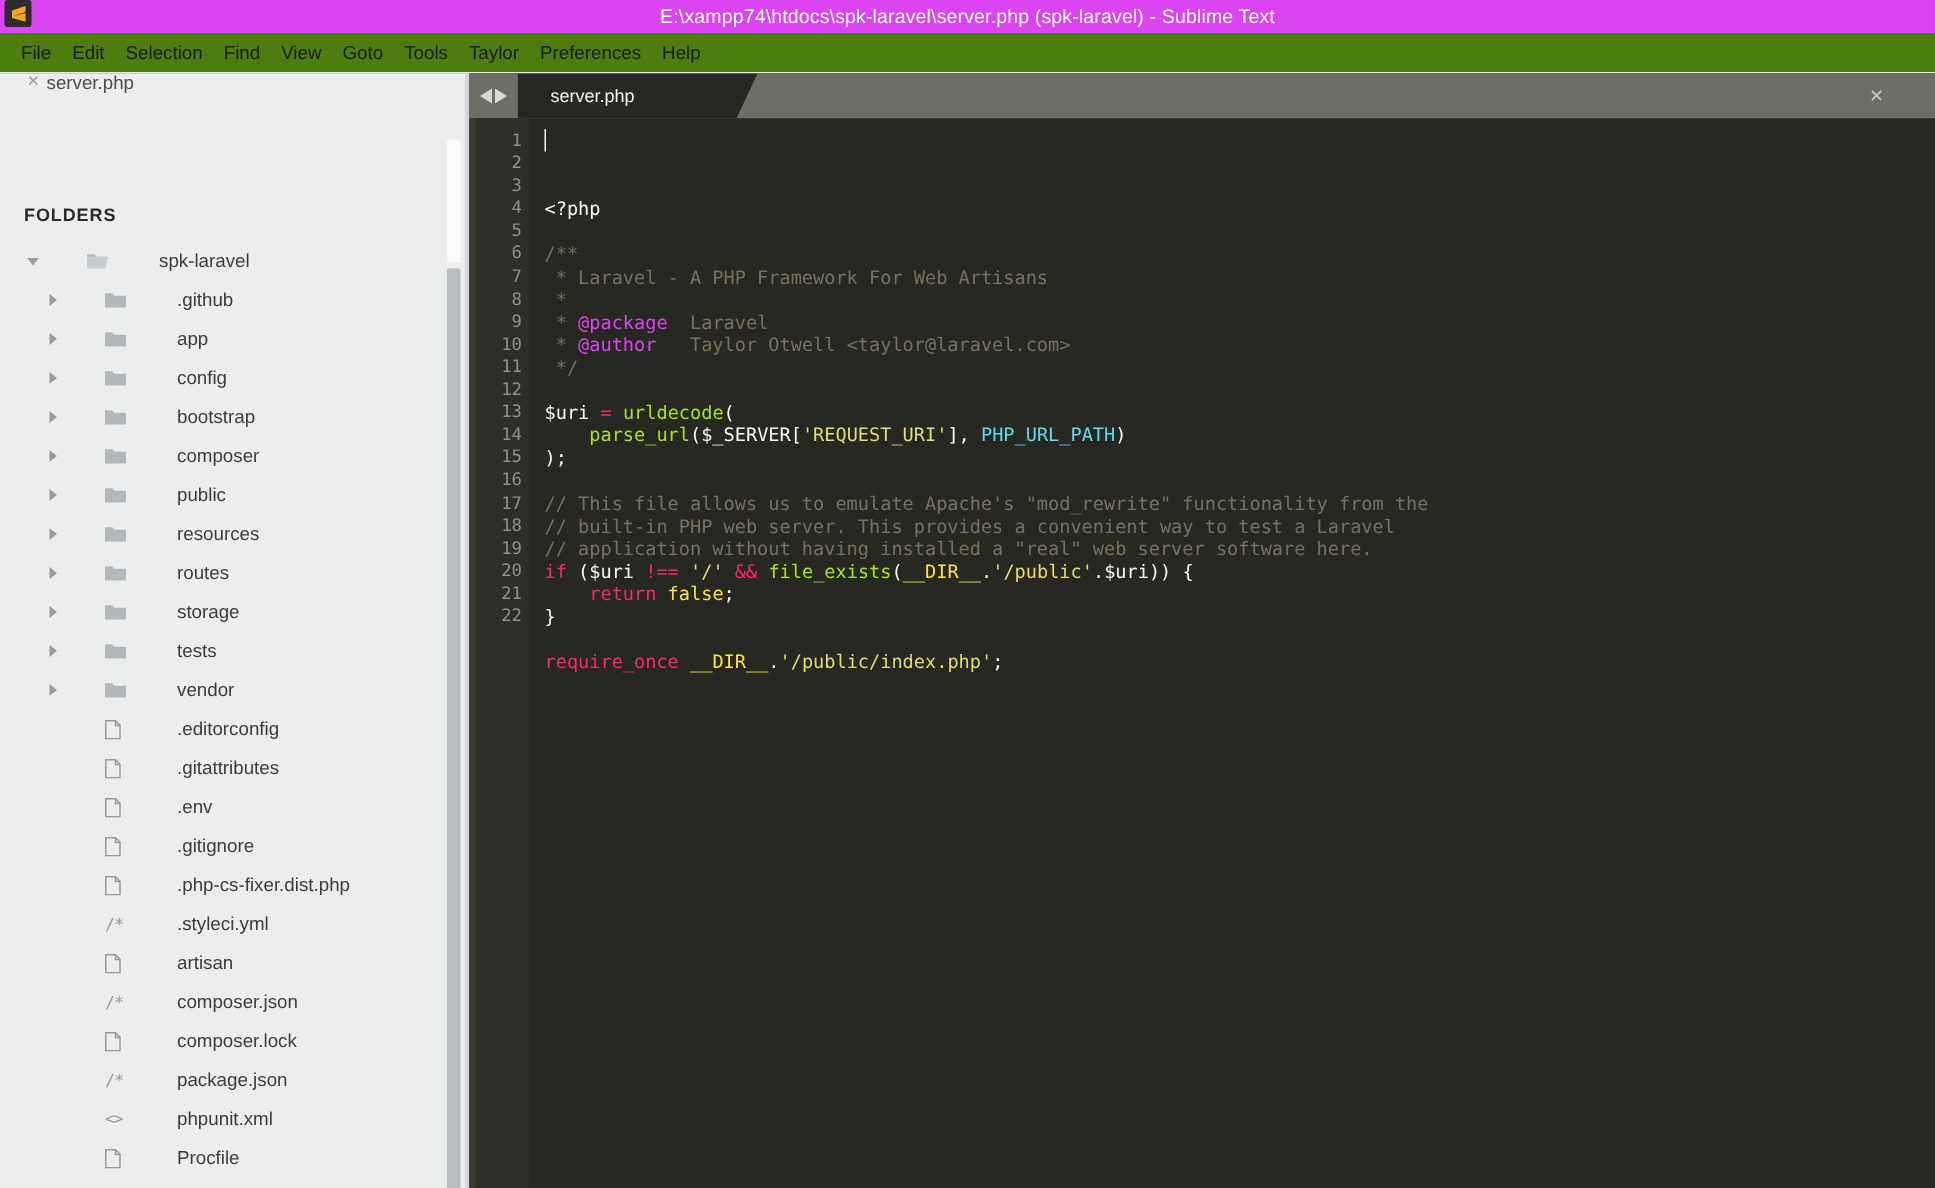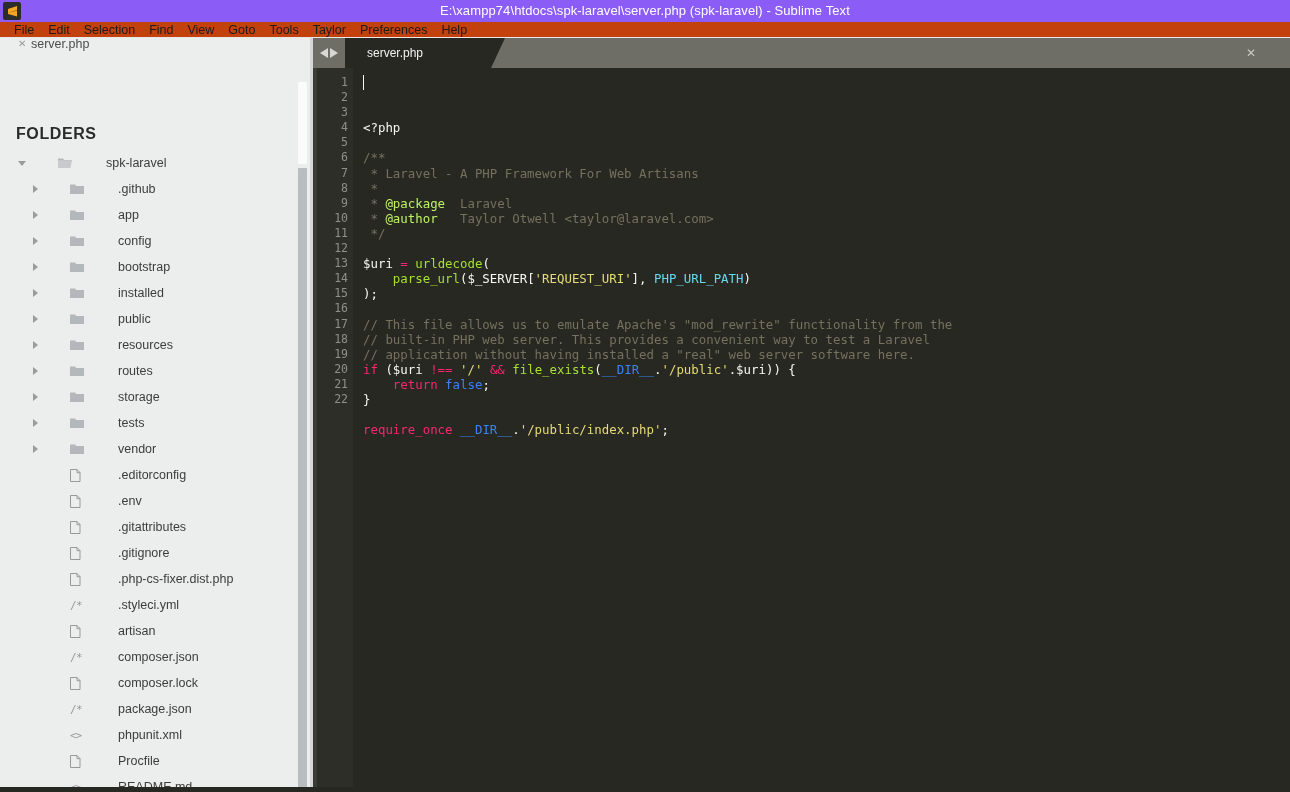--- a/index.html
+++ b/index.html
@@ -7,44 +7,44 @@
   html, body {
     width: 1290px; height: 792px;
     overflow: hidden;
     font-family: "Liberation Sans", sans-serif;
     background: #272822;
   }
 
   
   #titlebar {
     height: 22px; width: 100%;
-    background: #8b5cf6;
-    display: flex; align-items: center;
+    background: #d946ef;
+    display: flex; 
     position: relative;
   }
   #app-icon {
     width: 18px; height: 18px; margin-left: 3px;
     background: #2c2c2c;
     border-radius: 2px;
     display: flex; align-items: center; justify-content: center;
     flex: none;
   }
   #app-icon svg { display:block; }
   #title-text {
     position: absolute; left: 0; right: 0;
     text-align: center;
     font-size: 13px; color: #ffffff;
     line-height: 22px;
     letter-spacing: 0.1px;
   }
 
   
   #menubar {
-    height: 16px; width: 100%;
-    background: #c2410c;
+    height: 27px; width: 100%;
+    background: #4d7c0f;
     display: flex; align-items: center;
     padding-left: 7px;
     border-bottom: 1px solid #e9e9e9;
   }
   .menu-item {
     font-size: 12.5px; color: #1b1b1b;
     padding: 0 7px; line-height: 20px;
     cursor: default; white-space: nowrap;
   }
 
@@ -79,21 +79,21 @@
   .close-x {
     font-size: 10px; color: #9a9a9a;
     width: 13px; line-height: 10px;
   }
   .open-file-name {
     font-size: 12.5px; color: #4c4c4c;
   }
 
   #folders-heading {
     position: absolute; top: 87px; left: 16px;
-    font-size: 16px; font-weight: bold;
+    font-size: 12px; font-weight: bold;
     color: #2a2a2a; letter-spacing: 0.6px;
   }
 
   #tree {
     position: absolute; top: 112px; left: 0; right: 0;
   }
   .tree-row {
     height: 26px;
     display: flex; align-items: center;
     cursor: default;
@@ -230,23 +230,23 @@
     overflow: hidden;
   }
   .cline { height: 15.1px; }
   
   .t-com  { color: #75715e; }
   .t-kw   { color: #f92672; }
   .t-op   { color: #f92672; }
   .t-fn   { color: #a6e22e; }
   .t-var  { color: #f8f8f2; }
   .t-str  { color: #e6db74; }
-  .t-const{ color: #3b82f6; }
+  .t-const{ color: #fde047; }
   .t-cyan { color: #66d9ef; }
-  .t-annot{ color: #bef264; }
+  .t-annot{ color: #d946ef; }
   .t-white{ color: #f8f8f2; text-align: center; }
   
   #caret {
     position: absolute;
     left: 50px; top: 7px;
     width: 1px; height: 15px;
     background: #f8f8f0;
   }
 </style>
 </head>
@@ -336,21 +336,21 @@
           </span>
         <span class="tree-label">bootstrap</span>
       </div>
       <div class="tree-row lvl1">
         <span class="arrow closed"></span>
         <span class="ico">
             <svg width="14" height="12" viewBox="0 0 14 12">
               <path d="M0 1.5h5l1.2 1.6H14V11H0z" fill="#b5b8ba"></path>
             </svg>
           </span>
-        <span class="tree-label">installed</span>
+        <span class="tree-label">composer</span>
       </div>
       <div class="tree-row lvl1">
         <span class="arrow closed"></span>
         <span class="ico">
             <svg width="14" height="12" viewBox="0 0 14 12">
               <path d="M0 1.5h5l1.2 1.6H14V11H0z" fill="#b5b8ba"></path>
             </svg>
           </span>
         <span class="tree-label">public</span>
       </div>
@@ -411,31 +411,31 @@
         <span class="tree-label">.editorconfig</span>
       </div>
       <div class="tree-row lvl1">
         <span class="arrow none"></span>
         <span class="ico">
             <svg width="11" height="13" viewBox="0 0 11 13">
               <path d="M0.5 0.5h6.5l3 3v9h-9.5z" fill="none" stroke="#98999a" stroke-width="1"></path>
               <path d="M7 0.6v3.1h3.1" fill="none" stroke="#98999a" stroke-width="1"></path>
             </svg>
           </span>
+        <span class="tree-label">.gitattributes</span>
+      </div>
+      <div class="tree-row lvl1">
+        <span class="arrow none"></span>
+        <span class="ico">
+            <svg width="11" height="13" viewBox="0 0 11 13">
+              <path d="M0.5 0.5h6.5l3 3v9h-9.5z" fill="none" stroke="#98999a" stroke-width="1"></path>
+              <path d="M7 0.6v3.1h3.1" fill="none" stroke="#98999a" stroke-width="1"></path>
+            </svg>
+          </span>
         <span class="tree-label">.env</span>
-      </div>
-      <div class="tree-row lvl1">
-        <span class="arrow none"></span>
-        <span class="ico">
-            <svg width="11" height="13" viewBox="0 0 11 13">
-              <path d="M0.5 0.5h6.5l3 3v9h-9.5z" fill="none" stroke="#98999a" stroke-width="1"></path>
-              <path d="M7 0.6v3.1h3.1" fill="none" stroke="#98999a" stroke-width="1"></path>
-            </svg>
-          </span>
-        <span class="tree-label">.gitattributes</span>
       </div>
       <div class="tree-row lvl1">
         <span class="arrow none"></span>
         <span class="ico">
             <svg width="11" height="13" viewBox="0 0 11 13">
               <path d="M0.5 0.5h6.5l3 3v9h-9.5z" fill="none" stroke="#98999a" stroke-width="1"></path>
               <path d="M7 0.6v3.1h3.1" fill="none" stroke="#98999a" stroke-width="1"></path>
             </svg>
           </span>
         <span class="tree-label">.gitignore</span>

